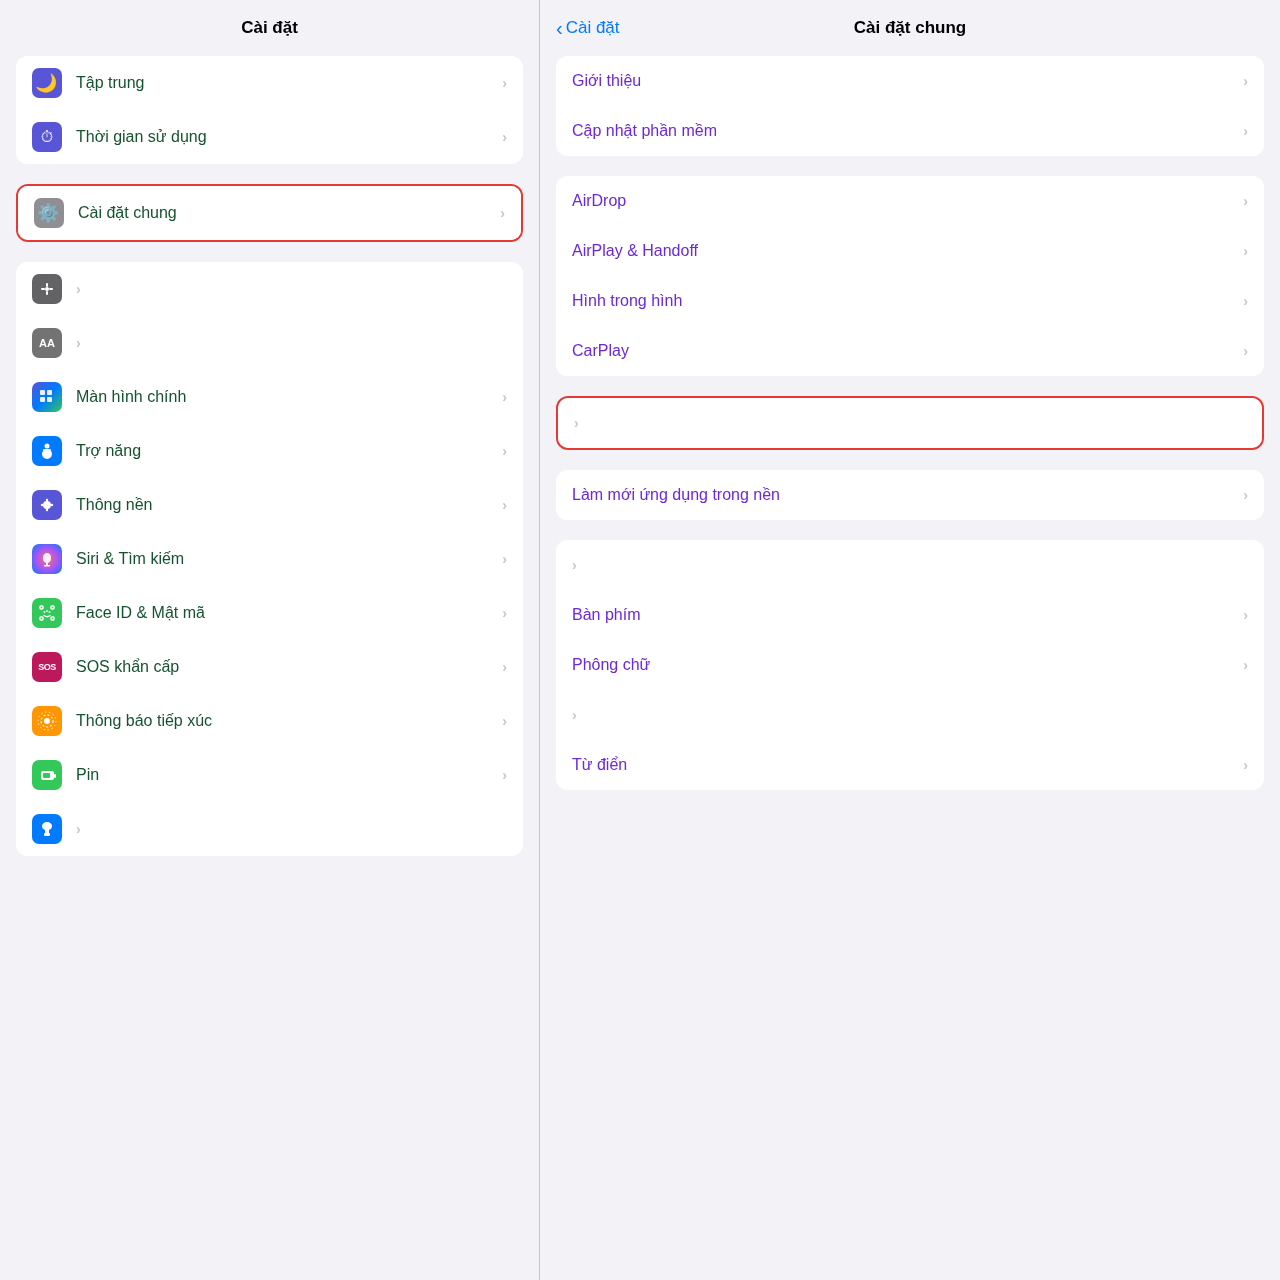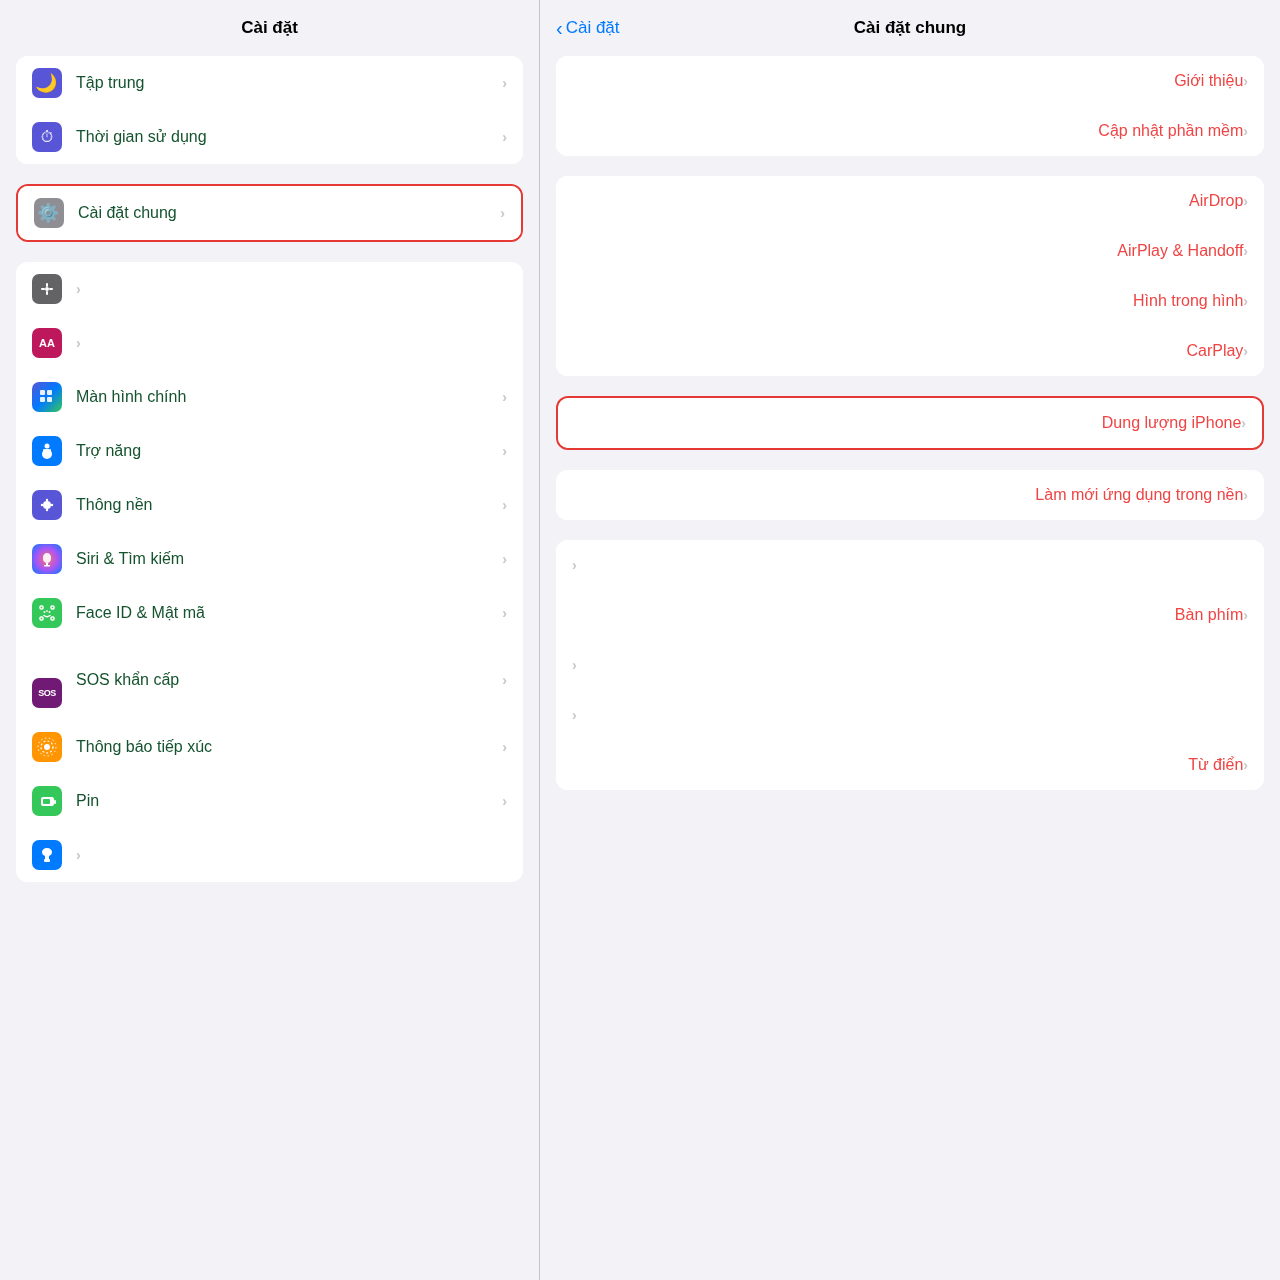--- a/index.html
+++ b/index.html
@@ -152,22 +152,21 @@
       position: absolute;
       bottom: 0;
       left: 16px;
       right: 0;
       height: 0.5px;
       background: #c6c6c8;
     }
 
     .right-item .item-label {
       font-size: 16px;
-      color: #ef4444;
-      text-align: right;
+      color: #6d28d9;
     }
   </style>
 </head>
 <body>
 
 <div class="left-panel">
   <div class="panel-header">Cài đặt</div>
 
   <div class="settings-scroll">
 
@@ -215,21 +214,21 @@
               <rect x="4" y="9" width="4" height="2" rx="1"></rect>
               <rect x="12" y="9" width="4" height="2" rx="1"></rect>
               <rect x="9" y="4" width="2" height="4" rx="1"></rect>
               <rect x="9" y="12" width="2" height="4" rx="1"></rect>
             </svg>
           </div>
           <span class="item-chevron">›</span>
         </div>
 
         <div class="settings-item">
-          <div class="item-icon" style="background: #be185d; font-size:11px; font-weight:700; color:white;">AA</div>
+          <div class="item-icon" style="background: #737373; font-size:11px; font-weight:700; color:white;">AA</div>
           <span class="item-chevron">›</span>
         </div>
 
         <div class="settings-item">
           <div class="item-icon" style="background: linear-gradient(135deg,#5856d6,#007aff,#34c759); font-size:14px; display:flex; align-items:center; justify-content:center;">
             <svg width="18" height="18" viewBox="0 0 18 18" fill="white" opacity="0.9">
               <rect x="2" y="2" width="5" height="5" rx="1"></rect>
               <rect x="9" y="2" width="5" height="5" rx="1"></rect>
               <rect x="2" y="9" width="5" height="5" rx="1"></rect>
               <rect x="9" y="9" width="5" height="5" rx="1"></rect>
@@ -288,21 +287,21 @@
               <circle cx="12.5" cy="9" r="1"></circle>
               <path d="M7 12.5 Q10 15 13 12.5" fill="none" stroke="white" stroke-width="1.5" stroke-linecap="round"></path>
               <line x1="10" y1="7" x2="10" y2="9" stroke="white" stroke-width="1.2"></line>
             </svg>
           </div>
           <span class="item-label">Face ID &amp; Mật mã</span>
           <span class="item-chevron">›</span>
         </div>
 
         <div class="settings-item">
-          <div class="item-icon" style="background: #701a75; font-size:9px; font-weight:900; color:white; letter-spacing:-0.5px;margin-top:26px;">SOS</div>
+          <div class="item-icon" style="background: #be185d; font-size:9px; font-weight:900; color:white; letter-spacing:-0.5px;">SOS</div>
           <span class="item-label">SOS khẩn cấp</span>
           <span class="item-chevron">›</span>
         </div>
 
         <div class="settings-item">
           <div class="item-icon" style="background: #ff9500; display:flex; align-items:center; justify-content:center;">
             <svg width="20" height="20" viewBox="0 0 20 20">
               <circle cx="10" cy="10" r="3" fill="white"></circle>
               <circle cx="10" cy="10" r="6" fill="none" stroke="white" stroke-width="1.2" stroke-dasharray="2 2"></circle>
               <circle cx="10" cy="10" r="9" fill="none" stroke="white" stroke-width="1" stroke-dasharray="1.5 2.5"></circle>
@@ -382,21 +381,20 @@
         <div class="right-item">
           <span class="item-label">CarPlay</span>
           <span class="item-chevron">›</span>
         </div>
       </div>
     </div>
 
     <div class="section">
       <div class="settings-group" style="border: 2.5px solid #e53935; border-radius: 12px;">
         <div class="right-item" style="border-radius: 10px;">
-          <span class="item-label">Dung lượng iPhone</span>
           <span class="item-chevron">›</span>
         </div>
       </div>
     </div>
 
     <div class="section">
       <div class="settings-group">
         <div class="right-item">
           <span class="item-label">Làm mới ứng dụng trong nền</span>
           <span class="item-chevron">›</span>
@@ -407,20 +405,21 @@
     <div class="section">
       <div class="settings-group">
         <div class="right-item">
           <span class="item-chevron">›</span>
         </div>
         <div class="right-item">
           <span class="item-label">Bàn phím</span>
           <span class="item-chevron">›</span>
         </div>
         <div class="right-item">
+          <span class="item-label">Phông chữ</span>
           <span class="item-chevron">›</span>
         </div>
         <div class="right-item">
           <span class="item-chevron">›</span>
         </div>
         <div class="right-item">
           <span class="item-label">Từ điển</span>
           <span class="item-chevron">›</span>
         </div>
       </div>

